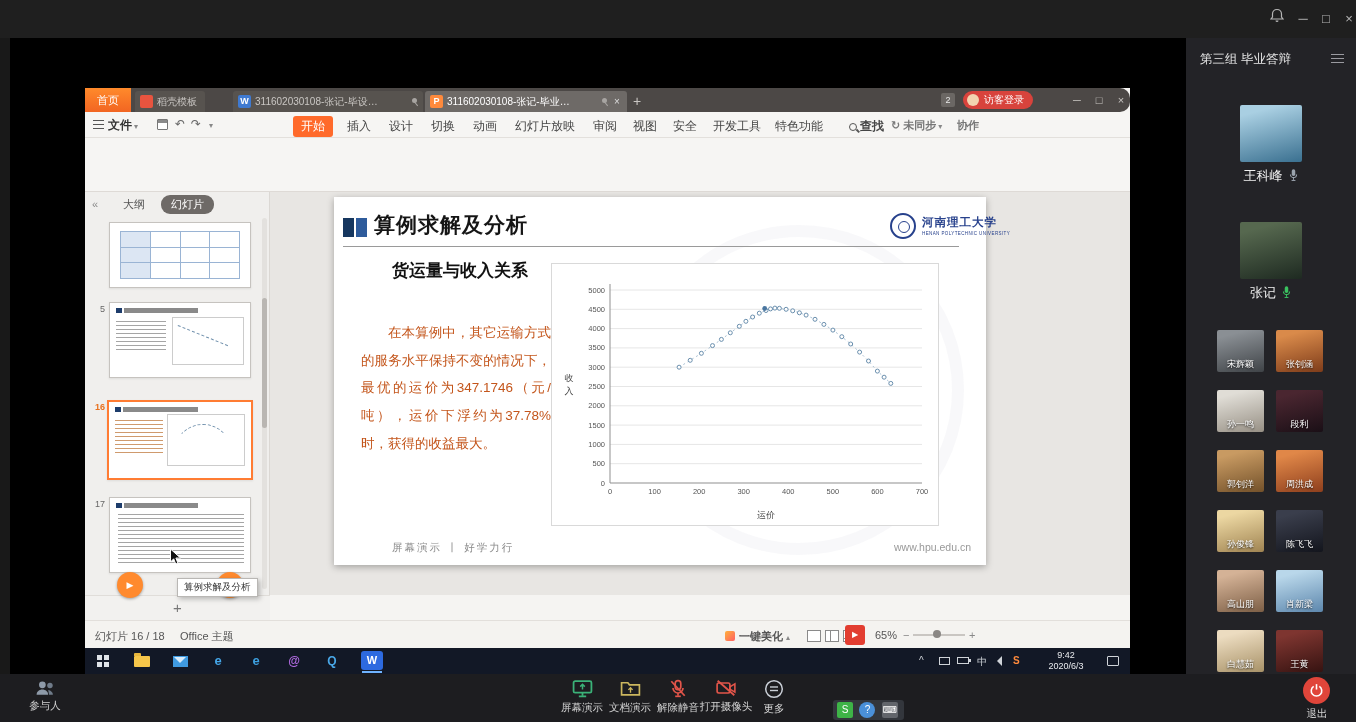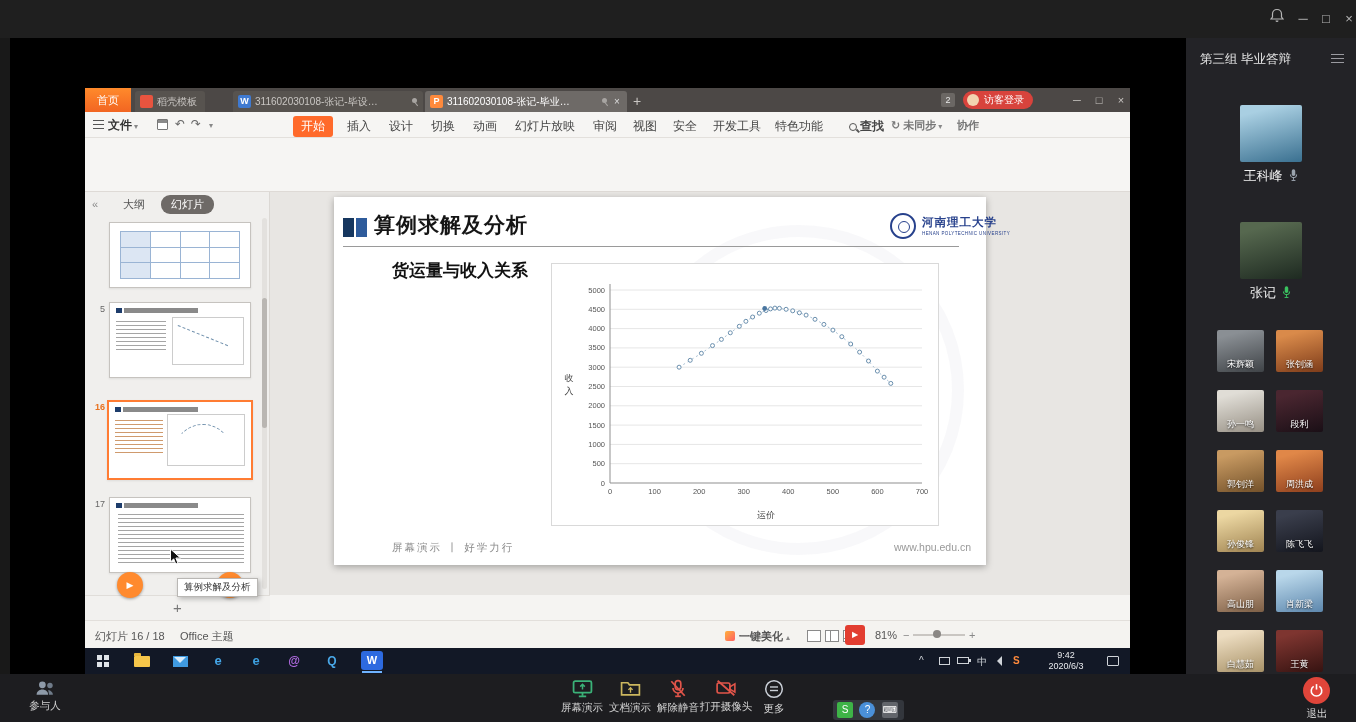--- a/index.html
+++ b/index.html
@@ -8,21 +8,21 @@
 #root{position:relative;width:1356px;height:722px;background:#191919;}
 
 .topbar{position:absolute;left:0;top:0;width:1356px;height:38px;background:#1f1f1f;}
 .t-title{position:absolute;left:0;right:0;top:11px;text-align:center;color:#c9c9c9;font-size:13px;}
 .tico{position:absolute;top:8px;width:22px;height:22px;color:#b5b5b5;font-size:13px;text-align:center;line-height:22px;}
 
 .stage{position:absolute;left:10px;top:38px;width:1176px;height:636px;background:#000;}
 .desktop{position:absolute;left:75px;top:50px;width:1045px;height:586px;}
 .wps{position:absolute;left:0;top:0;width:1045px;height:560px;background:#f5f4f2;}
 
-.tabbar{position:absolute;left:0;top:0;width:1045px;height:24px;background:#4c4846;}
+.tabbar{position:absolute;left:0;top:0;width:1045px;height:24px;background:#4c4846;border-radius:10px;}
 .tb-home{position:absolute;left:0;top:0;width:46px;height:24px;background:linear-gradient(#ff8a2b,#f26522);color:#fff;font-size:11px;text-align:center;line-height:24px;}
 .tb-tab{position:absolute;top:3px;height:21px;background:#57534f;color:#c9c6c3;font-size:10px;line-height:21px;padding:0 8px 0 22px;border-radius:3px 3px 0 0;}
 .tb-tab.active{background:#6e6a67;color:#fff;}
 .tb-ico{position:absolute;left:5px;top:4px;width:13px;height:13px;border-radius:2px;color:#fff;font-size:9px;line-height:13px;text-align:center;font-weight:bold;}
 .ellip{display:inline-block;max-width:126px;overflow:hidden;text-overflow:ellipsis;white-space:nowrap;vertical-align:top;}
 .pin{position:absolute;right:8px;top:7px;width:5px;height:5px;border-radius:50%;background:#a8a5a2;}
 .pin::after{content:"";position:absolute;left:2px;top:4px;width:1px;height:5px;background:#a8a5a2;transform:rotate(-40deg);transform-origin:top;}
 .tb-x{position:absolute;right:5px;top:0;color:#ddd;font-size:10px;line-height:21px;width:10px;text-align:center;}
 .tb-plus{position:absolute;left:548px;top:3px;color:#c9c6c3;font-size:14px;line-height:21px;}
 .tb-badge{position:absolute;left:856px;top:5px;width:14px;height:14px;background:#6b6764;color:#e8e8e8;font-size:9px;text-align:center;line-height:14px;border-radius:2px;}
@@ -369,20 +369,21 @@
             <div class="s-sq1"></div>
             <div class="s-sq2"></div>
             <div class="s-title">算例求解及分析</div>
             <div class="s-rule"></div>
             <div class="s-logo">
               <i class="ring"></i>
               <div class="cn">河南理工大学</div>
               <div class="en">HENAN POLYTECHNIC UNIVERSITY</div>
             </div>
             <div class="s-sub">货运量与收入关系</div>
+            <div class="s-body">在本算例中，其它运输方式的服务水平保持不变的情况下，最优的运价为347.1746（元/吨），运价下浮约为37.78%时，获得的收益最大。</div>
             <div class="s-chart">
               <svg id="chart-svg" width="386" height="261" viewBox="0 0 386 261">
                   <line x1="58" y1="219" x2="370" y2="219" stroke="#8f8f8f" stroke-width="1"></line>
                   <text x="53" y="221.5" text-anchor="end" font-size="7.5" fill="#555">0</text>
                   <line x1="58" y1="199.7" x2="370" y2="199.7" stroke="#e6e6e6" stroke-width="1"></line>
                   <text x="53" y="202.2" text-anchor="end" font-size="7.5" fill="#555">500</text>
                   <line x1="58" y1="180.4" x2="370" y2="180.4" stroke="#e6e6e6" stroke-width="1"></line>
                   <text x="53" y="182.9" text-anchor="end" font-size="7.5" fill="#555">1000</text>
                   <line x1="58" y1="161.1" x2="370" y2="161.1" stroke="#e6e6e6" stroke-width="1"></line>
                   <text x="53" y="163.6" text-anchor="end" font-size="7.5" fill="#555">1500</text>
@@ -454,21 +455,21 @@
         </div>
 
         <div class="status">
           <span class="st" style="left:10px">幻灯片 16 / 18</span>
           <span class="st" style="left:95px">Office 主题</span>
           <span class="st up" style="left:640px"><i class="spark"></i><b>一键美化</b></span>
           <i class="vico" style="left:722px"></i>
           <i class="vico b" style="left:740px"></i>
           <i class="vico c" style="left:758px"></i>
           <span class="playred">▶</span>
-          <span class="st" style="left:790px">81%</span>
+          <span class="st" style="left:790px">65%</span>
           <span class="st" style="left:818px;color:#888">−</span>
           <i class="ztrack"></i>
           <i class="zknob"></i>
           <span class="st" style="left:884px;color:#888">+</span>
 
         </div>
       </div>
 
       <div class="tkbar">
         <span class="tk-start">

